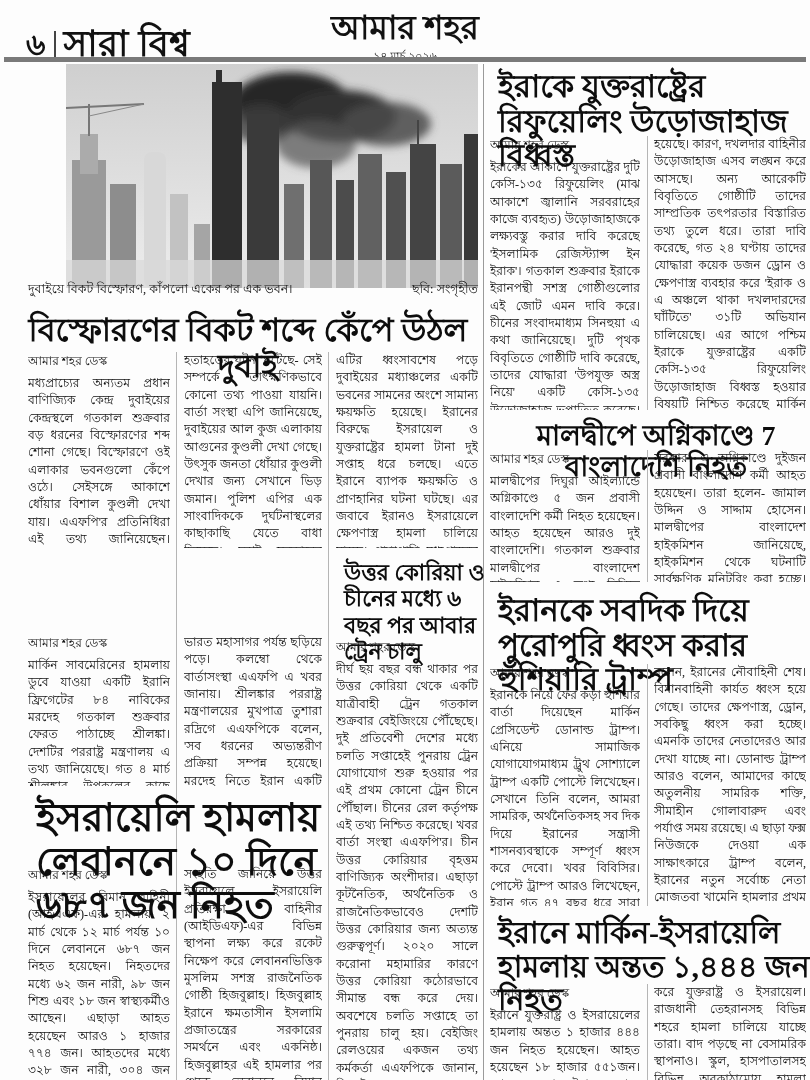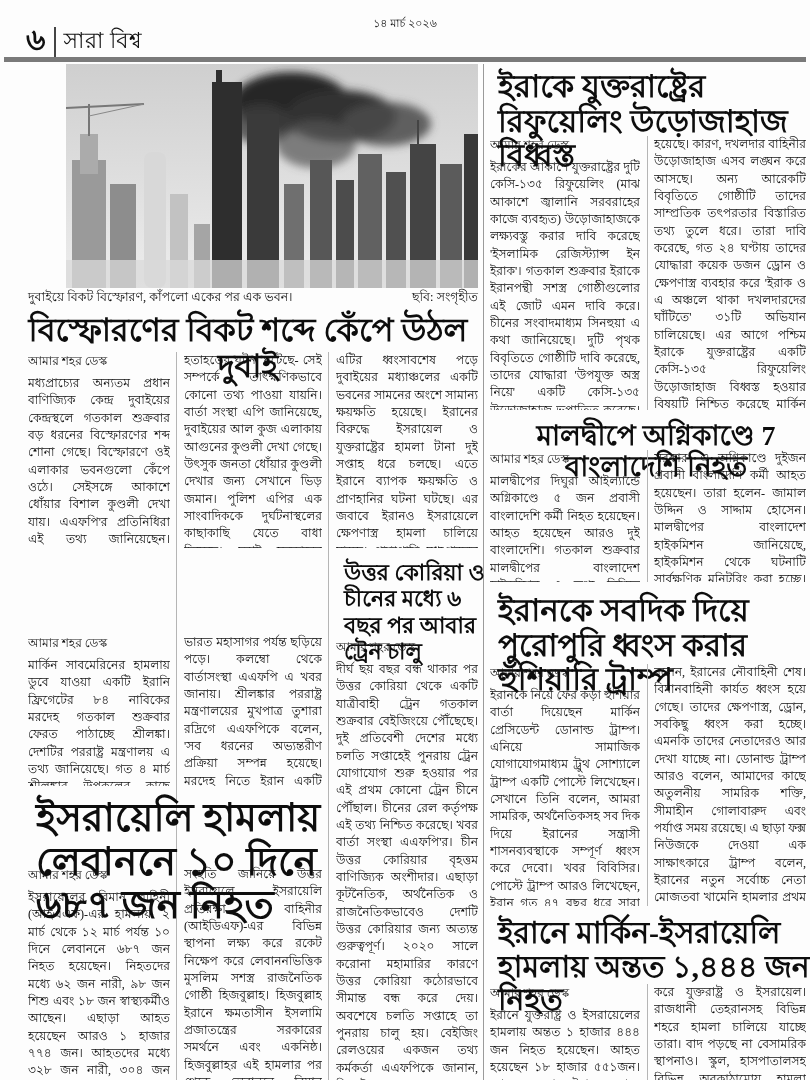--- a/index.html
+++ b/index.html
@@ -4,21 +4,21 @@
 <style>
   html,body{margin:0;padding:0;background:#e9e9e9;}
   .page{
     position:relative;width:810px;height:1080px;background:#fdfdfd;
     font-family:"Liberation Serif","DejaVu Serif",serif;color:#111;
     overflow:hidden;margin:0 auto;
   }
   .abs{position:absolute;}
   
   .pagenum{font-size:30px;font-weight:bold;}
-  .section-title{font-size:22px;font-weight:normal;letter-spacing:.5px;}
+  .section-title{font-size:36px;font-weight:bold;letter-spacing:.5px;}
   .masthead{font-size:33px;font-weight:bold;text-align:center;line-height:1;}
   .issue-date{font-size:11px;text-align:center;margin-top:3px;}
   .header-rule{background:#7a7a7a;height:5px;}
   .vsep{width:2px;background:#444;height:30px;display:inline-block;margin:0 8px;vertical-align:middle;}
   
   .headline{font-weight:bold;color:#0d0d0d;line-height:1.12;margin:8px;}
   .hl-center{text-align:center;}
   
   .byline{font-weight:normal;font-size:12px;margin:0 0 3px 0;}
   .bodytext{font-size:12.2px;line-height:1.42;text-align:justify;margin:0;}
@@ -33,20 +33,21 @@
 <body>
 
 <div class="page">
 
   <div class="abs" style="left:26px;top:16px;display:flex;align-items:center;">
     <span class="pagenum">৬</span>
     <span class="vsep"></span>
     <span class="section-title">সারা বিশ্ব</span>
   </div>
   <div class="abs" style="left:300px;top:12px;width:210px;">
+    <div class="masthead">আমার শহর</div>
     <div class="issue-date">১৪ মার্চ ২০২৬</div>
   </div>
   <div class="abs header-rule" style="left:4px;top:57px;width:802px;"></div>
 
   <div class="abs rule-main" style="left:483px;top:64px;height:1016px;"></div>
 
   <div class="abs photo-frame" style="left:66px;top:64px;width:412px;height:224px;">
     <svg width="412" height="224" viewBox="0 0 412 224" xmlns="http://www.w3.org/2000/svg">
       <defs>
         <linearGradient id="sky" x1="0" y1="0" x2="0" y2="1">
@@ -89,21 +90,21 @@
       <rect x="292" y="90" width="24" height="134" fill="#616161"></rect>
       <rect x="320" y="108" width="20" height="116" fill="#505050"></rect>
       <rect x="344" y="80" width="26" height="144" fill="#444"></rect>
       <rect x="374" y="100" width="22" height="124" fill="#5b5b5b"></rect>
       <rect x="398" y="70" width="14" height="154" fill="#383838"></rect>
       <line x1="352" y1="56" x2="352" y2="82" stroke="#444" stroke-width="2"></line>
 
       <rect x="0" y="196" width="412" height="28" fill="#d9d9d9" opacity=".75"></rect>
     </svg>
   </div>
-  <div class="abs caption-row" style="left:28px;top:288px;width:450px;">
+  <div class="abs caption-row" style="left:28px;top:280px;width:450px;">
     <span>দুবাইয়ে বিকট বিস্ফোরণ, কাঁপলো একের পর এক ভবন।</span>
     <span class="credit">ছবি: সংগৃহীত</span>
   </div>
 
   <h1 class="abs headline hl-center" style="left:0;top:305px;width:480px;font-size:32px;">বিস্ফোরণের বিকট শব্দে কেঁপে উঠল দুবাই</h1>
   <div class="abs col" style="left:28px;top:352px;width:142px;height:196px;">
     <p class="byline">আমার শহর ডেস্ক</p>
     <p class="bodytext">মধ্যপ্রাচ্যের অন্যতম প্রধান বাণিজ্যিক কেন্দ্র দুবাইয়ের কেন্দ্রস্থলে গতকাল শুক্রবার বড় ধরনের বিস্ফোরণের শব্দ শোনা গেছে। বিস্ফোরণে ওই এলাকার ভবনগুলো কেঁপে ওঠে। সেইসঙ্গে আকাশে ধোঁয়ার বিশাল কুণ্ডলী দেখা যায়। এএফপি'র প্রতিনিধিরা এই তথ্য জানিয়েছেন। এএফপি'র এক প্রতিনিধি জানান, তিনি এক বিকট বিস্ফোরণের শব্দ শুনেছেন, এতে তার ভবনটি কেঁপে ওঠে। তবে বিস্ফোরণে কী পরিমাণ ক্ষয়ক্ষতি বা</p>
   </div>
   <div class="abs col" style="left:184px;top:352px;width:138px;height:196px;">

